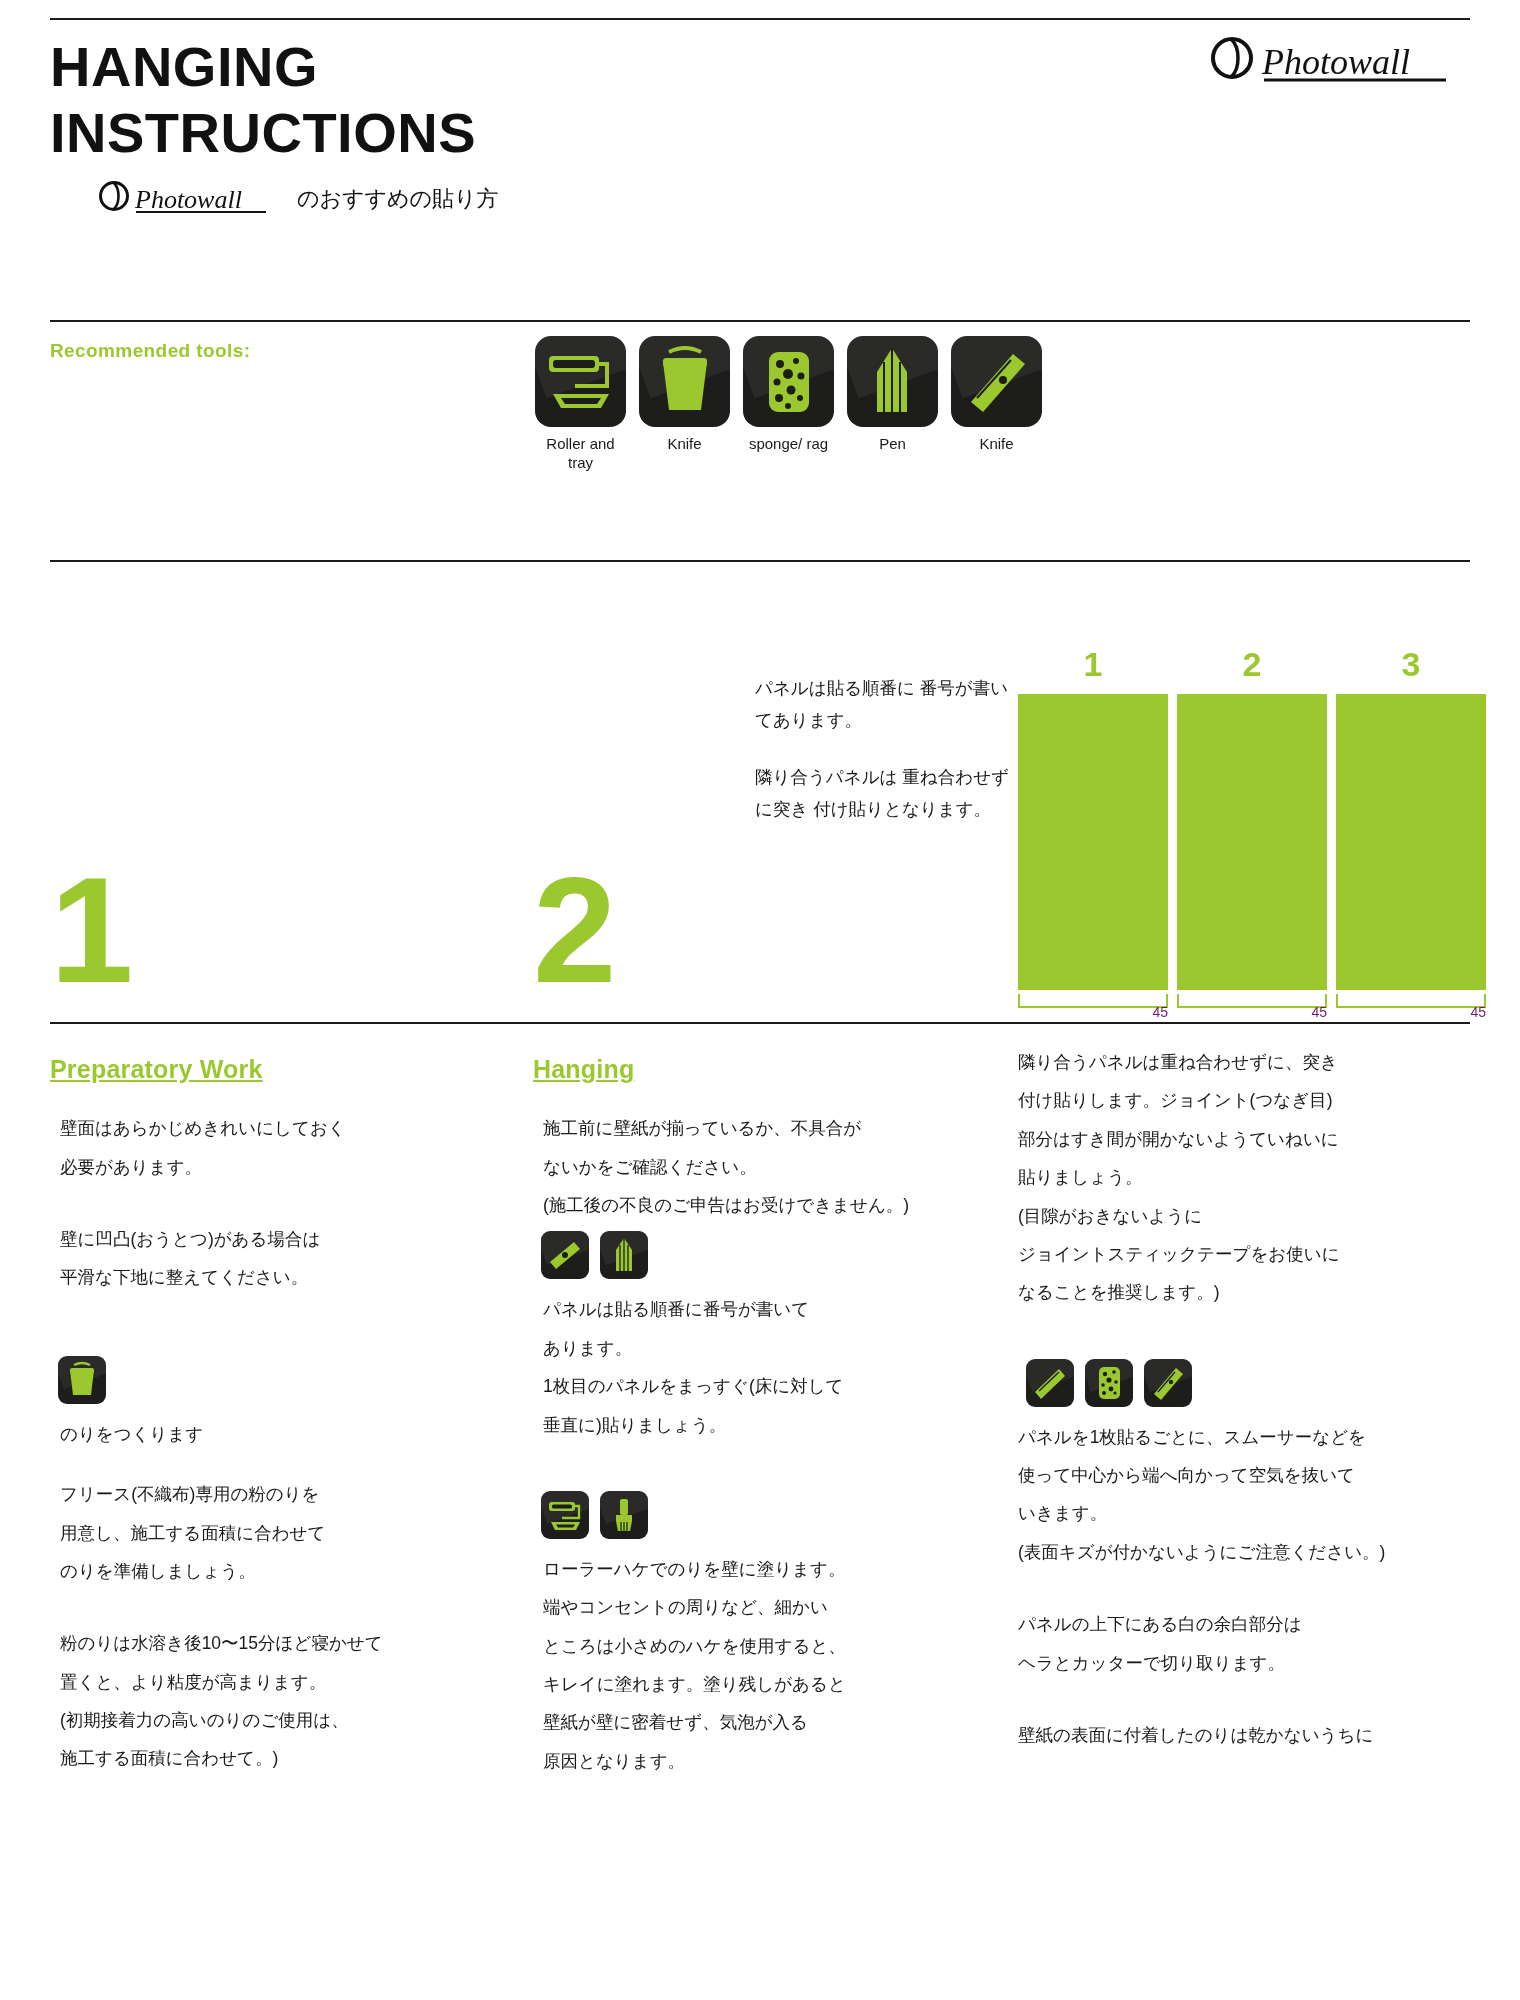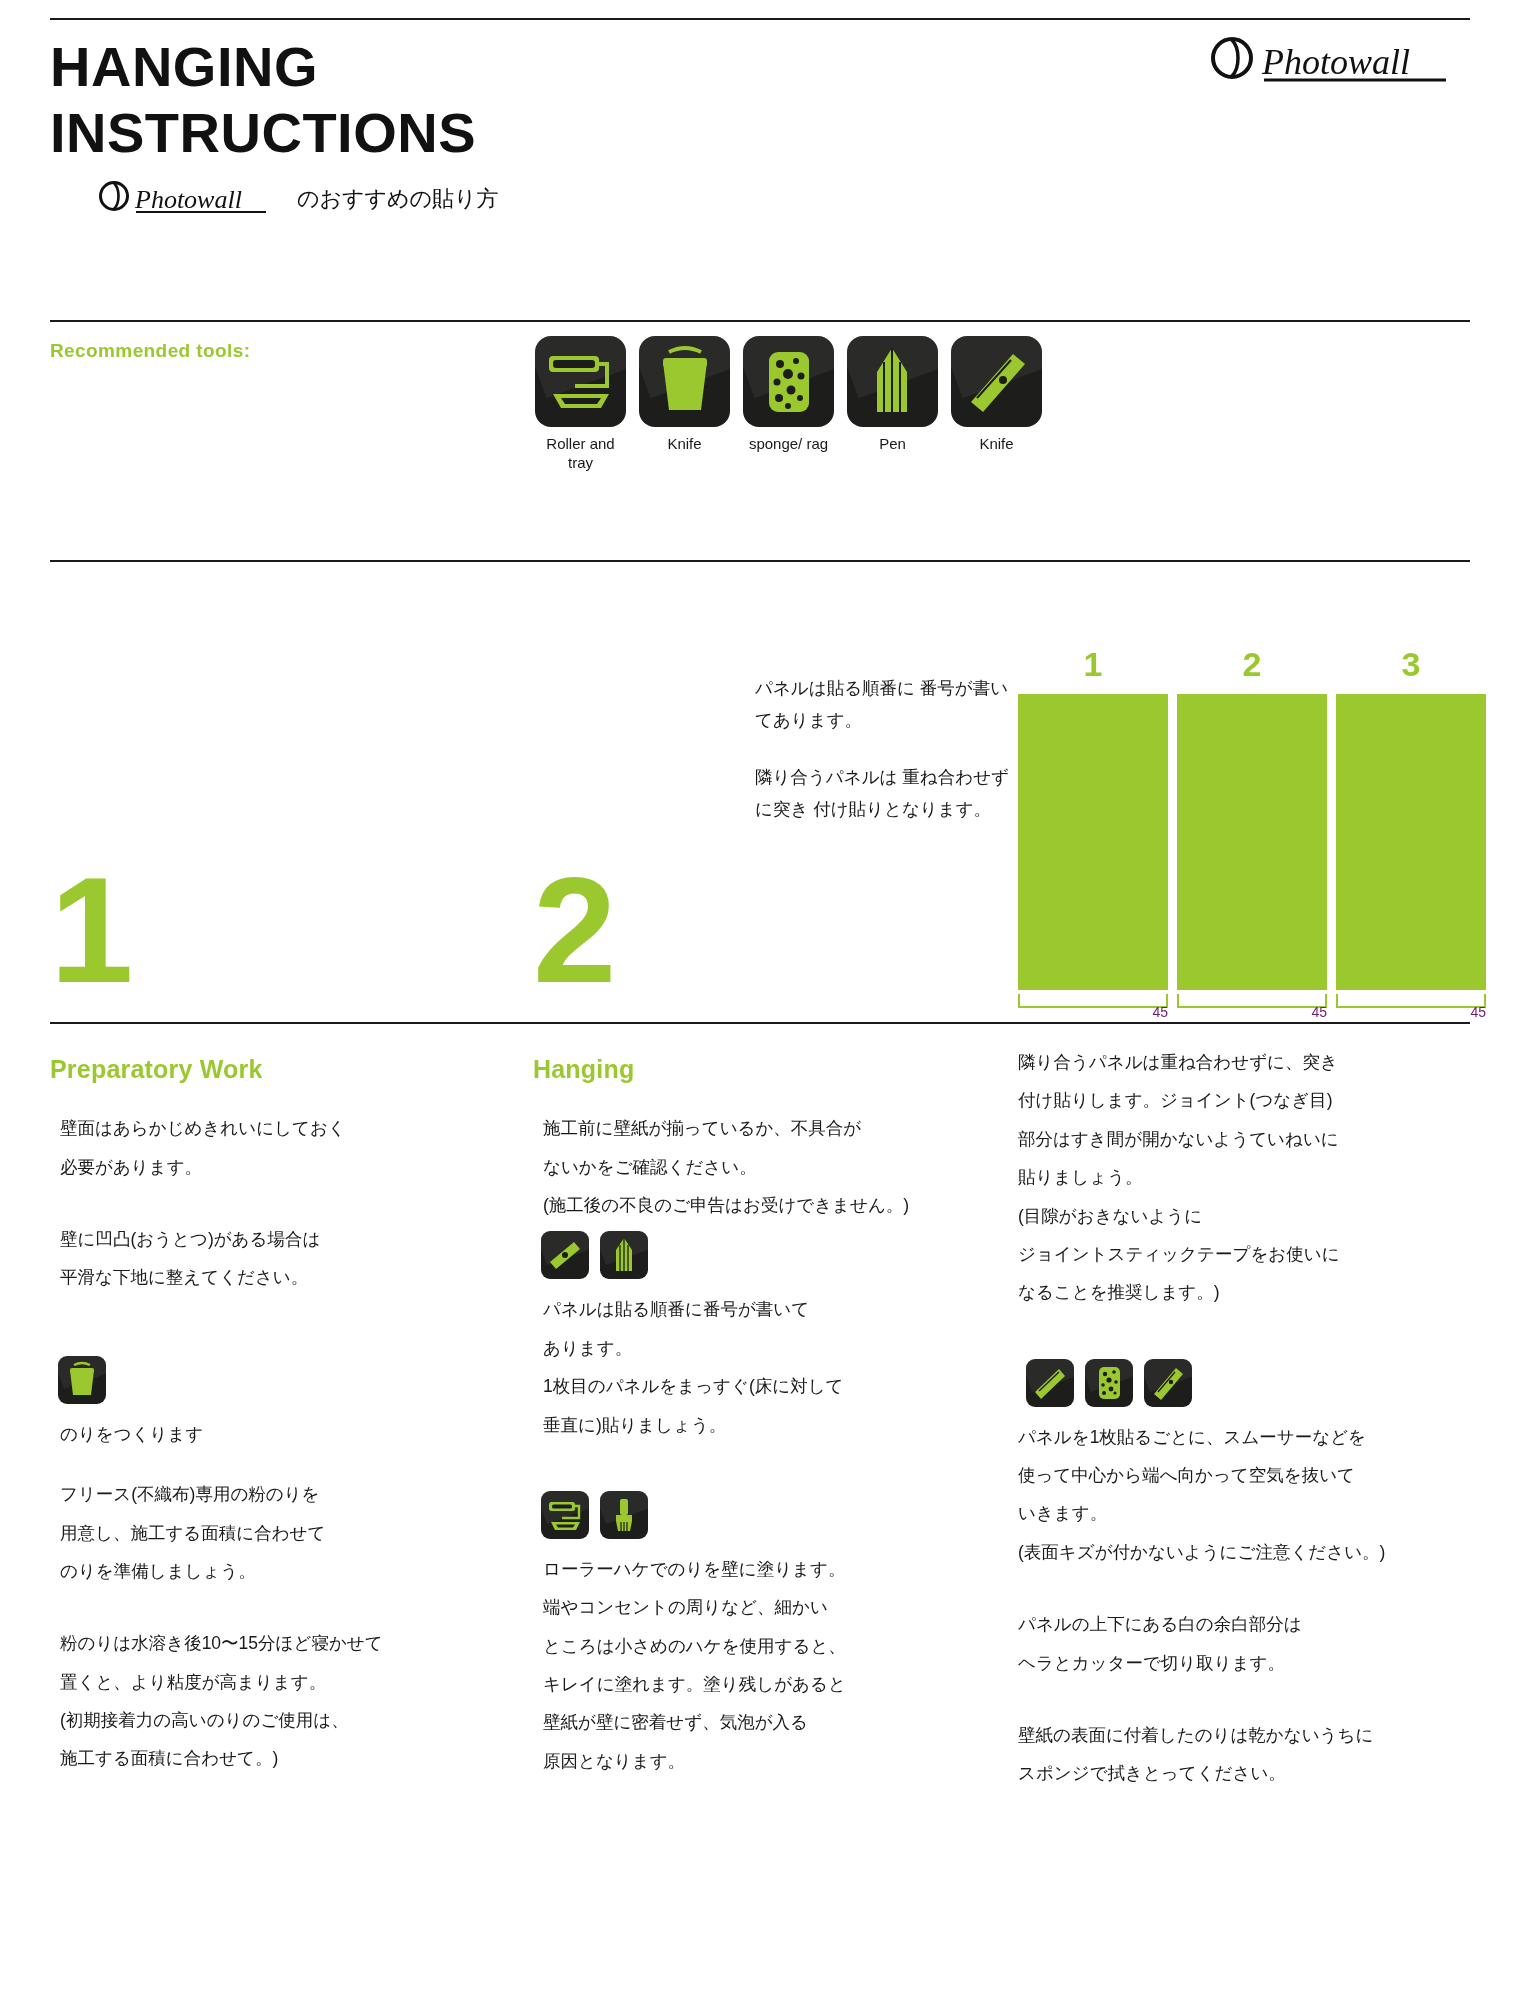--- a/index.html
+++ b/index.html
@@ -200,20 +200,21 @@
   .col-1 { left: 50px; width: 440px; }
   .col-2 { left: 533px; width: 450px; }
   .col-3 { left: 1018px; width: 452px; }
 
   .col-head {
     font-size: 25px;
     font-weight: bold;
     color: #9ac82e;
     margin: 0 0 20px 0;
     letter-spacing: 0.2px;
+    text-decoration: underline;
   }
   .col p {
     margin: 0 0 6px 0;
   }
   .col .indent { padding-left: 10px; }
   .gap-sm { height: 22px; }
   .gap-md { height: 34px; }
   .gap-lg { height: 46px; }
   .bold-line { font-weight: normal; }
 
@@ -512,16 +513,15 @@
     </div>
     <p>パネルを1枚貼るごとに、スムーサーなどを</p>
     <p>使って中心から端へ向かって空気を抜いて</p>
     <p>いきます。</p>
     <p>(表面キズが付かないようにご注意ください。)</p>
     <div class="gap-md"></div>
     <p>パネルの上下にある白の余白部分は</p>
     <p>ヘラとカッターで切り取ります。</p>
     <div class="gap-md"></div>
     <p>壁紙の表面に付着したのりは乾かないうちに</p>
-    <p>スポンジで拭きとってください。</p>
   </div>
 
 </div>
 
 </body></html>

